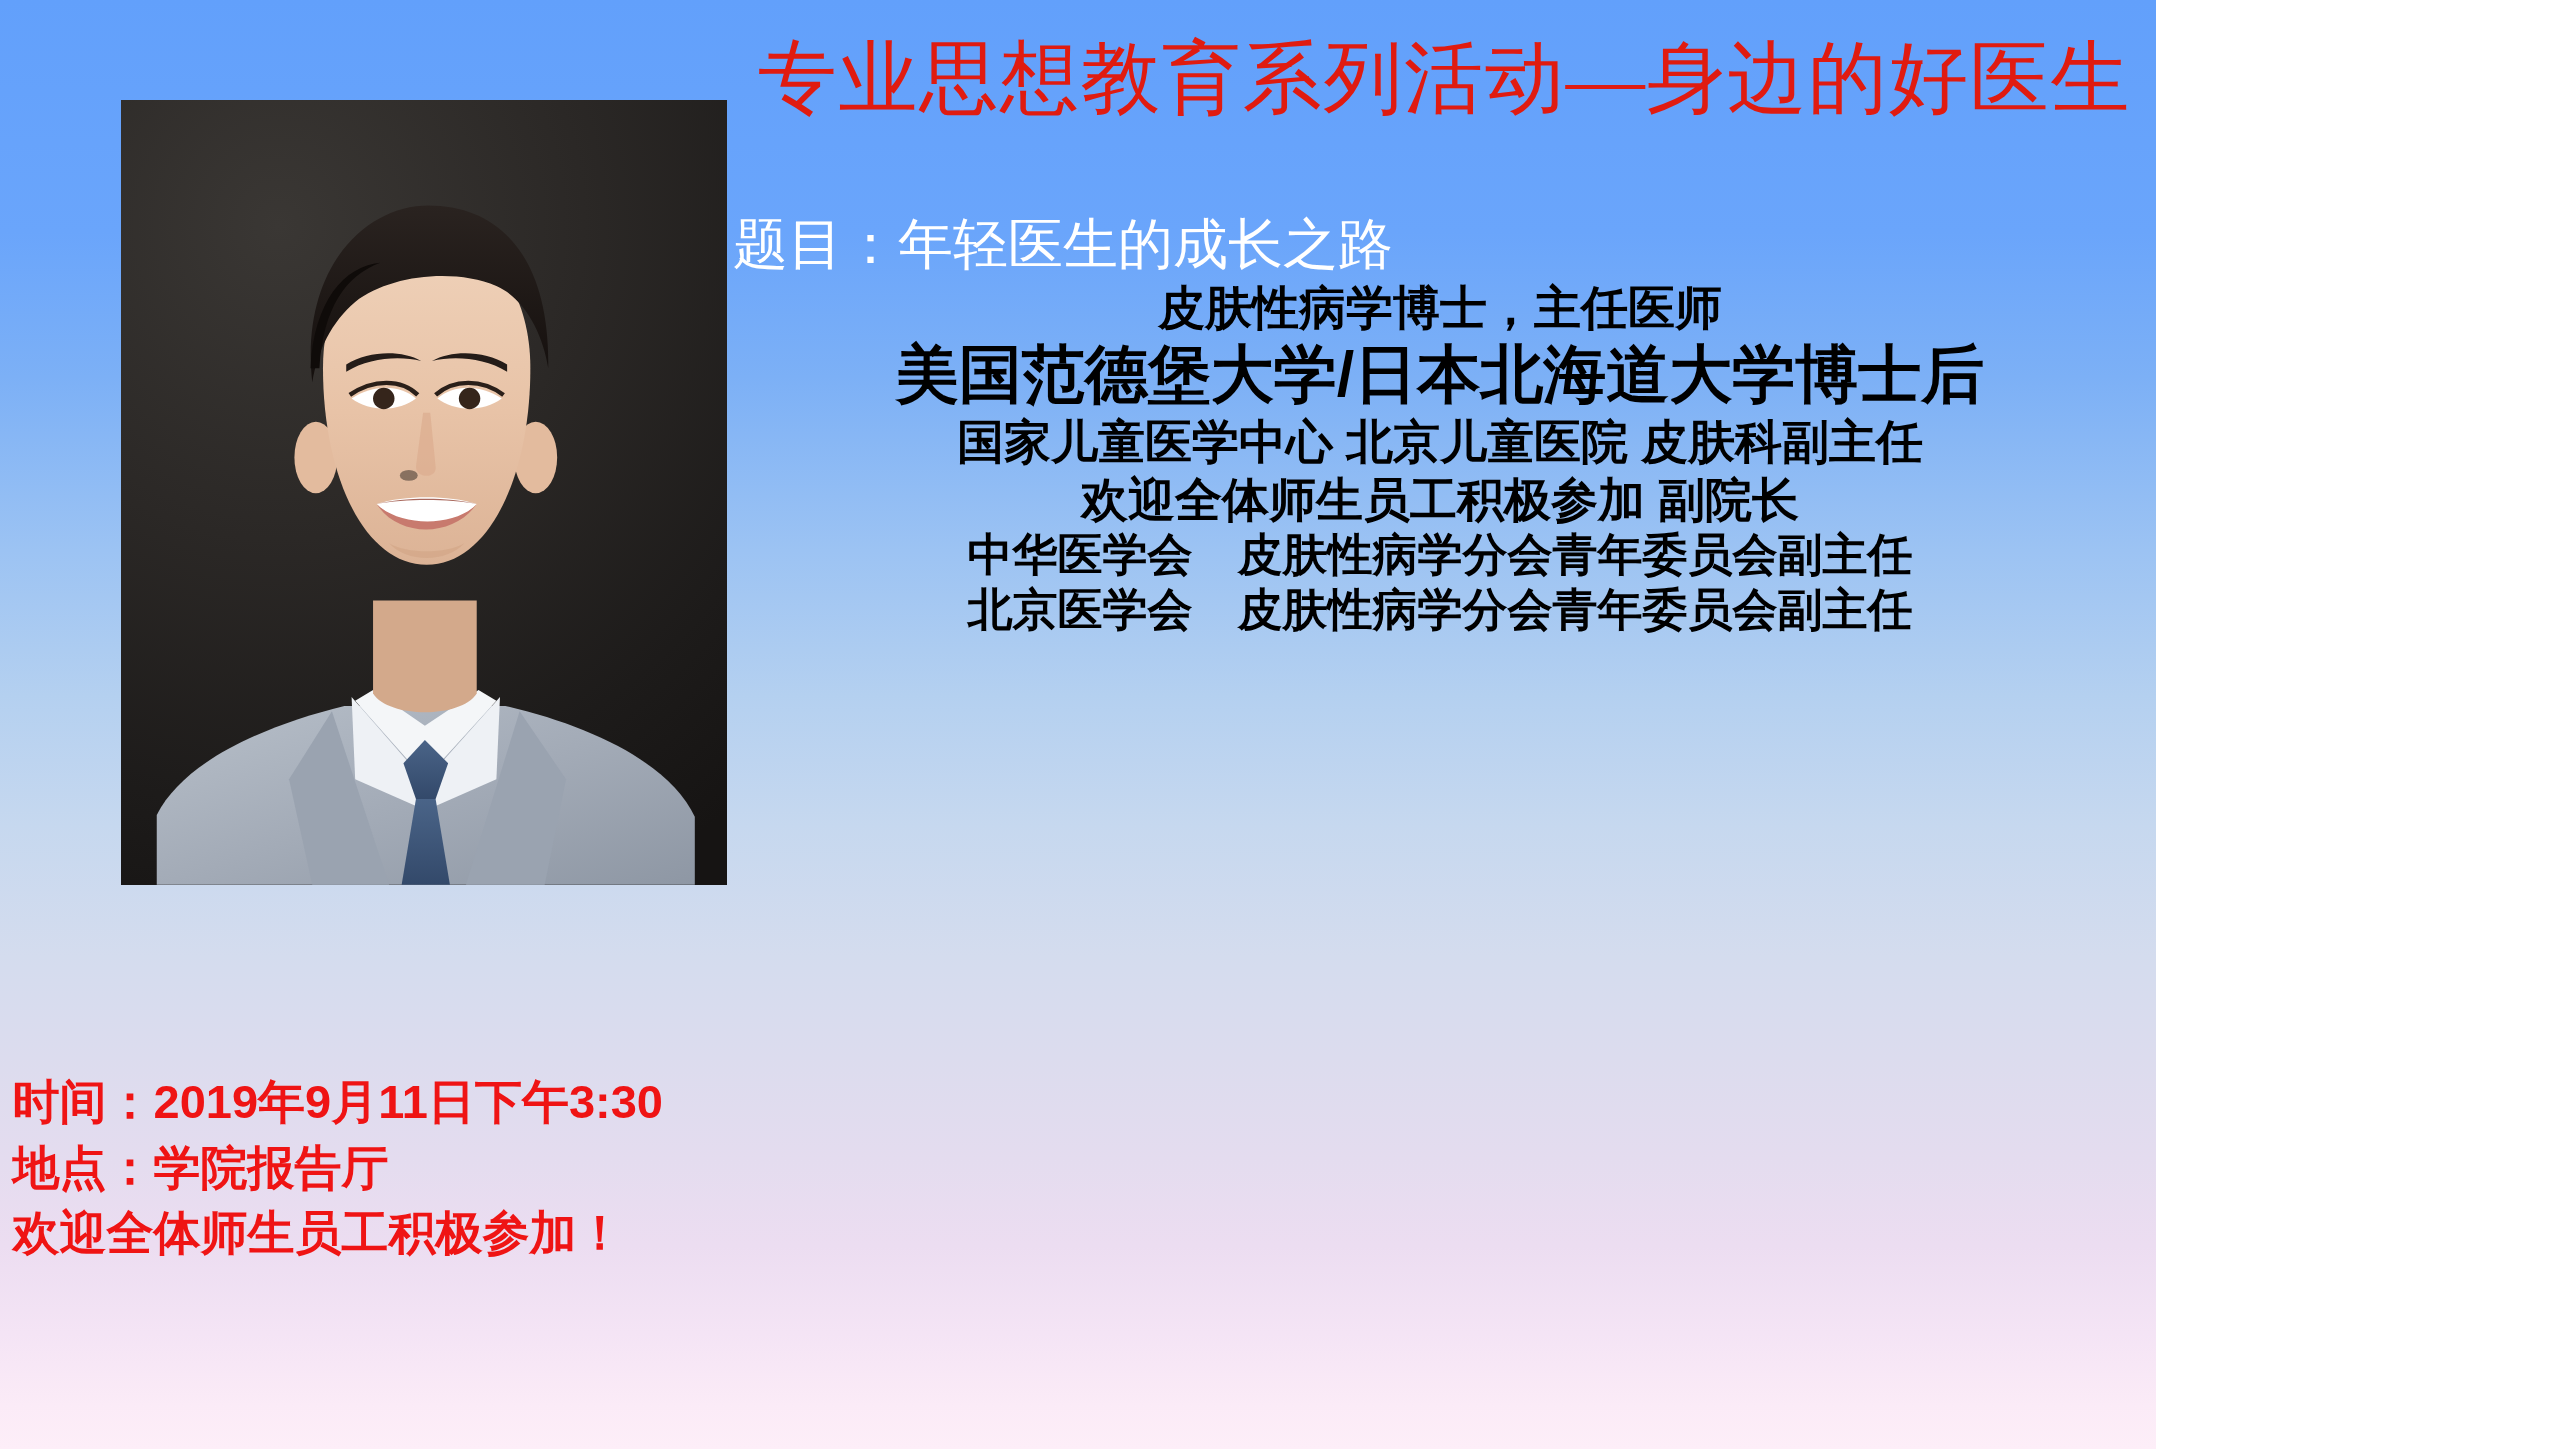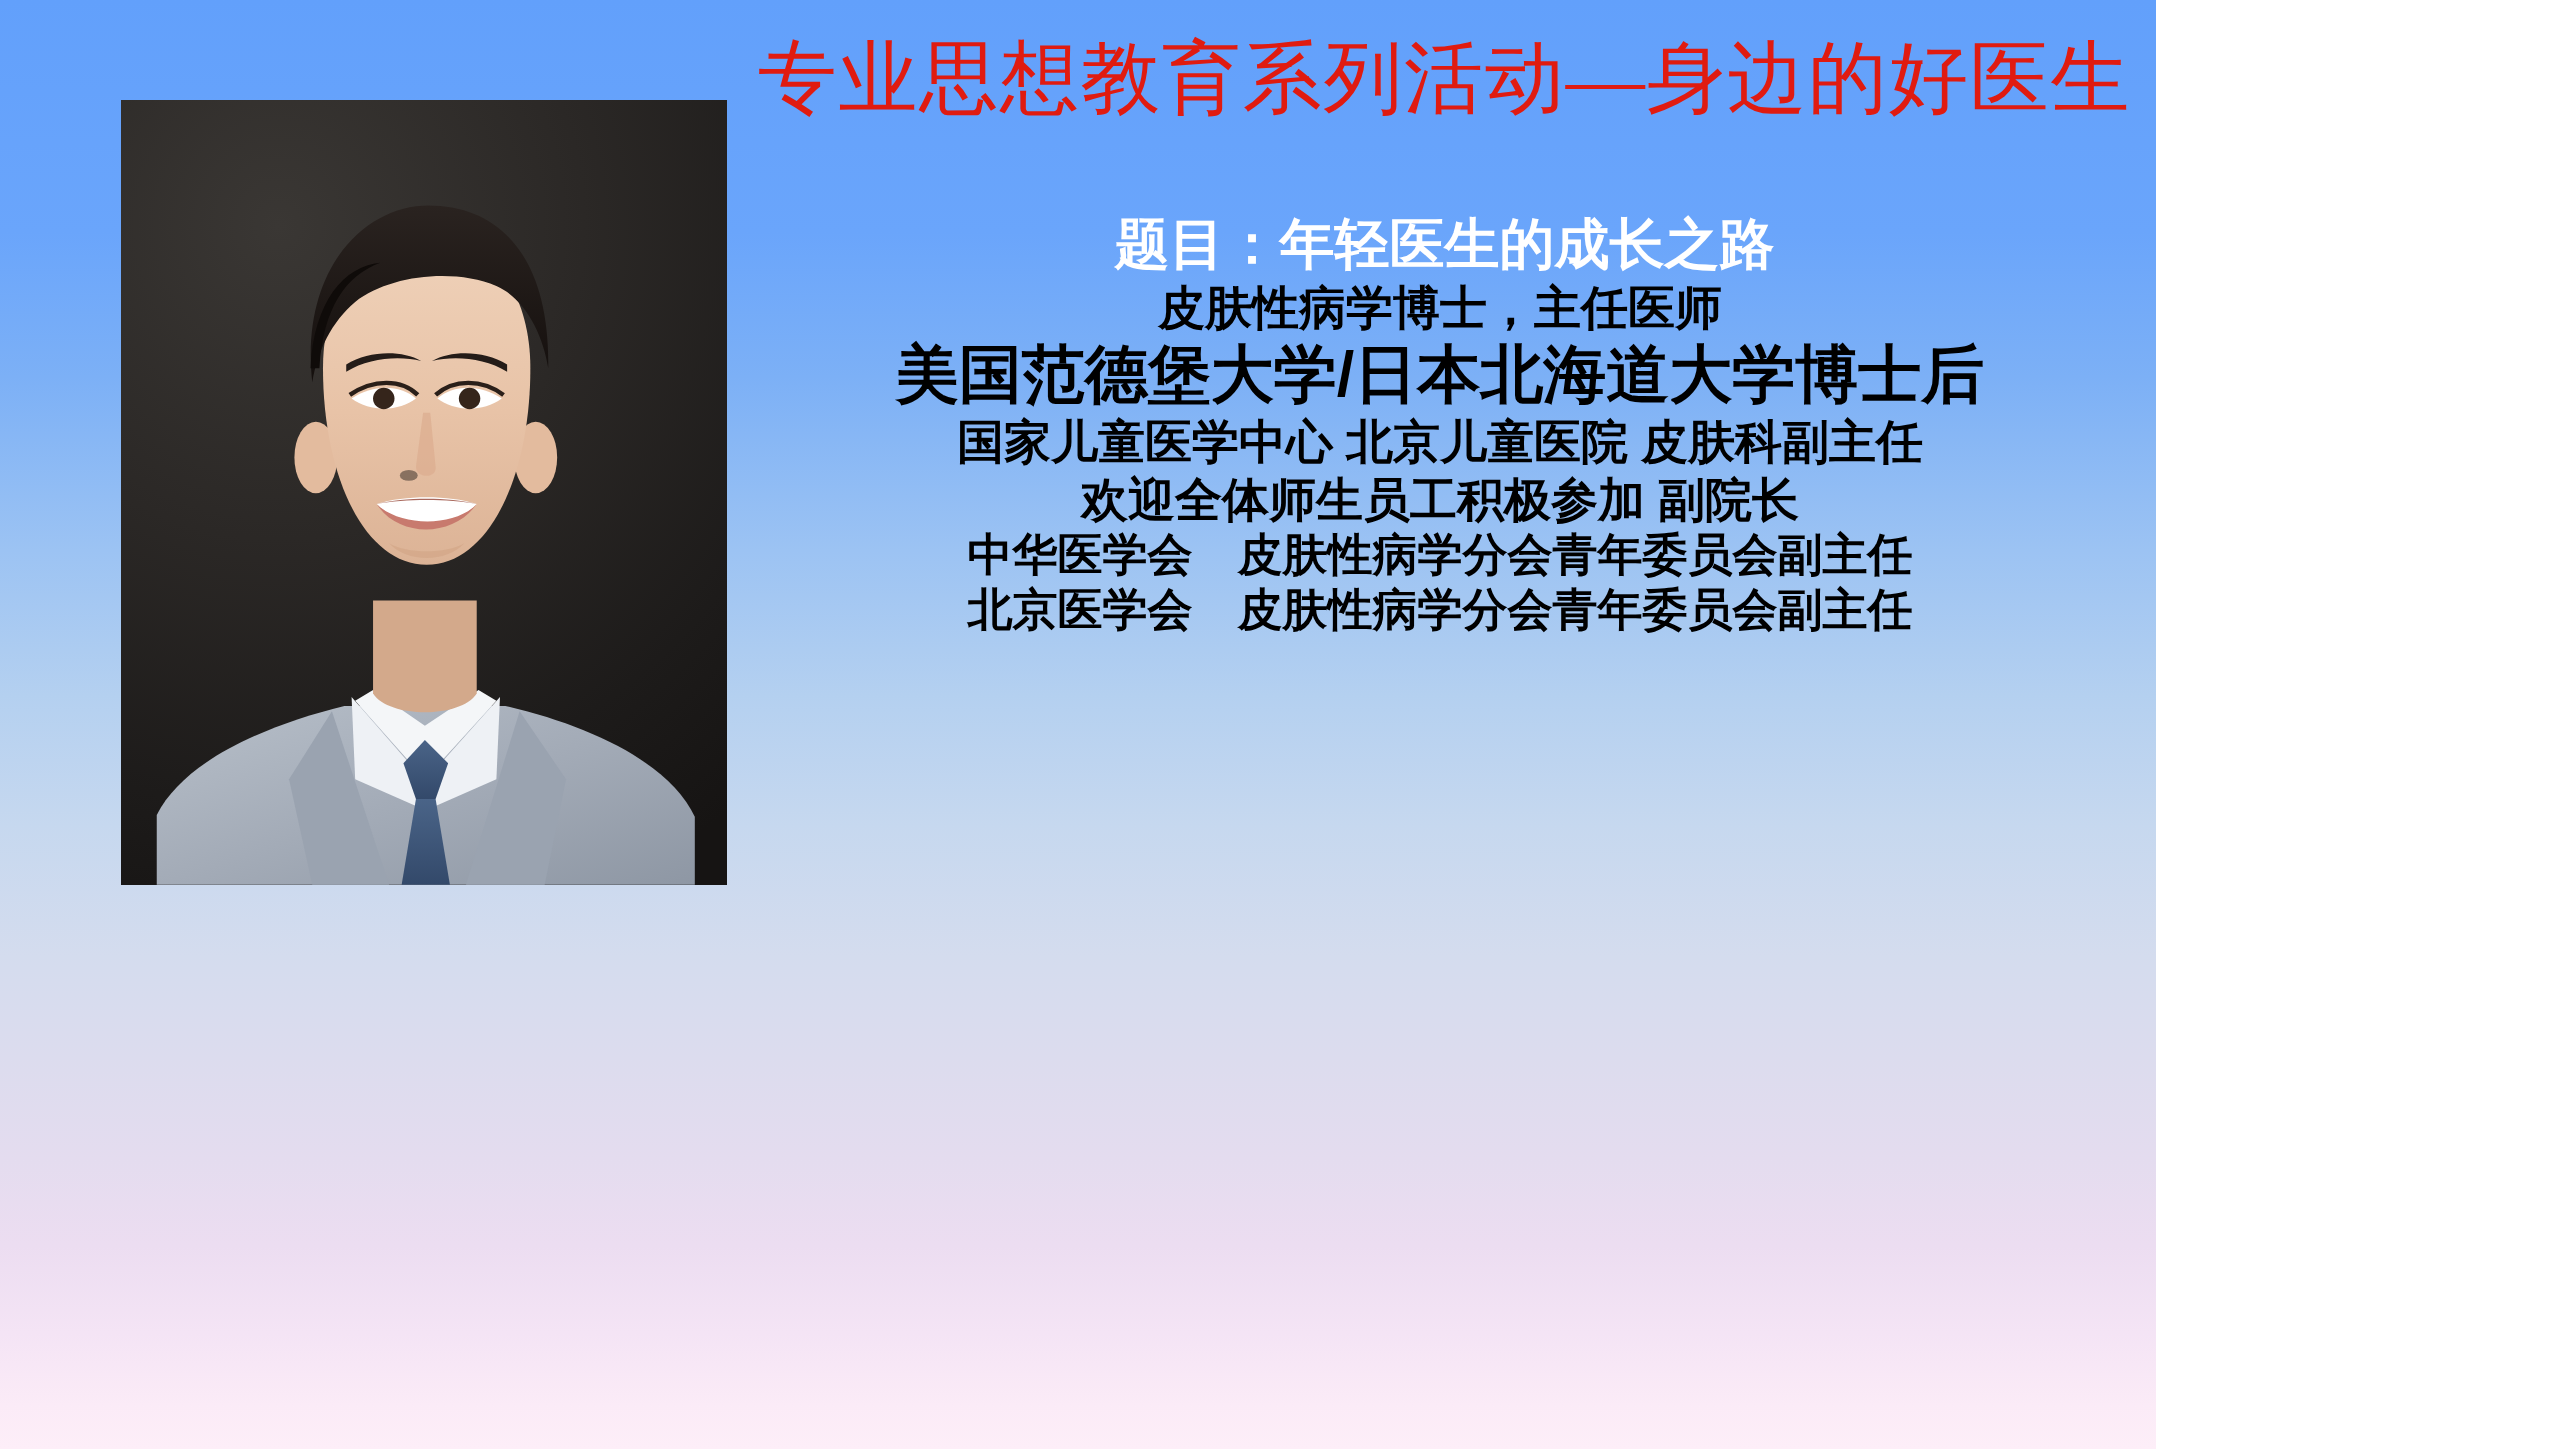--- a/index.html
+++ b/index.html
@@ -70,25 +70,24 @@
     text-align: center;
     color: #ffffff;
     font-size: 55px;
     line-height: 1.2;
     font-weight: 400;
   }
   #topic {
     left: 733px;
     right: 0;
     top: 211px;
-    text-align: center;
     color: #ffffff;
     font-size: 55px;
     line-height: 1.2;
-    font-weight: 700;
+    font-weight: 400;
   }
 
   #bio {
     position: absolute;
     left: 733px;
     right: 9px;
     top: 279px;
     text-align: center;
     color: #000000;
     font-weight: bold;
@@ -200,15 +199,20 @@
 
   <div id="bio">
     <div class="line l1">皮肤性病学博士，主任医师</div>
     <div class="line l2">美国范德堡大学/日本北海道大学博士后</div>
     <div class="line l3">国家儿童医学中心 北京儿童医院 皮肤科副主任</div>
     <div class="line l4">欢迎全体师生员工积极参加 副院长</div>
     <div class="line l5">中华医学会　皮肤性病学分会青年委员会副主任</div>
     <div class="line l6">北京医学会　皮肤性病学分会青年委员会副主任</div>
   </div>
 
+  <div id="event">
+    <div class="row">时间：2019年9月11日下午3:30</div>
+    <div class="row">地点：学院报告厅</div>
+    <div class="row">欢迎全体师生员工积极参加！</div>
+  </div>
 
 </div>
 
 
 </body></html>

